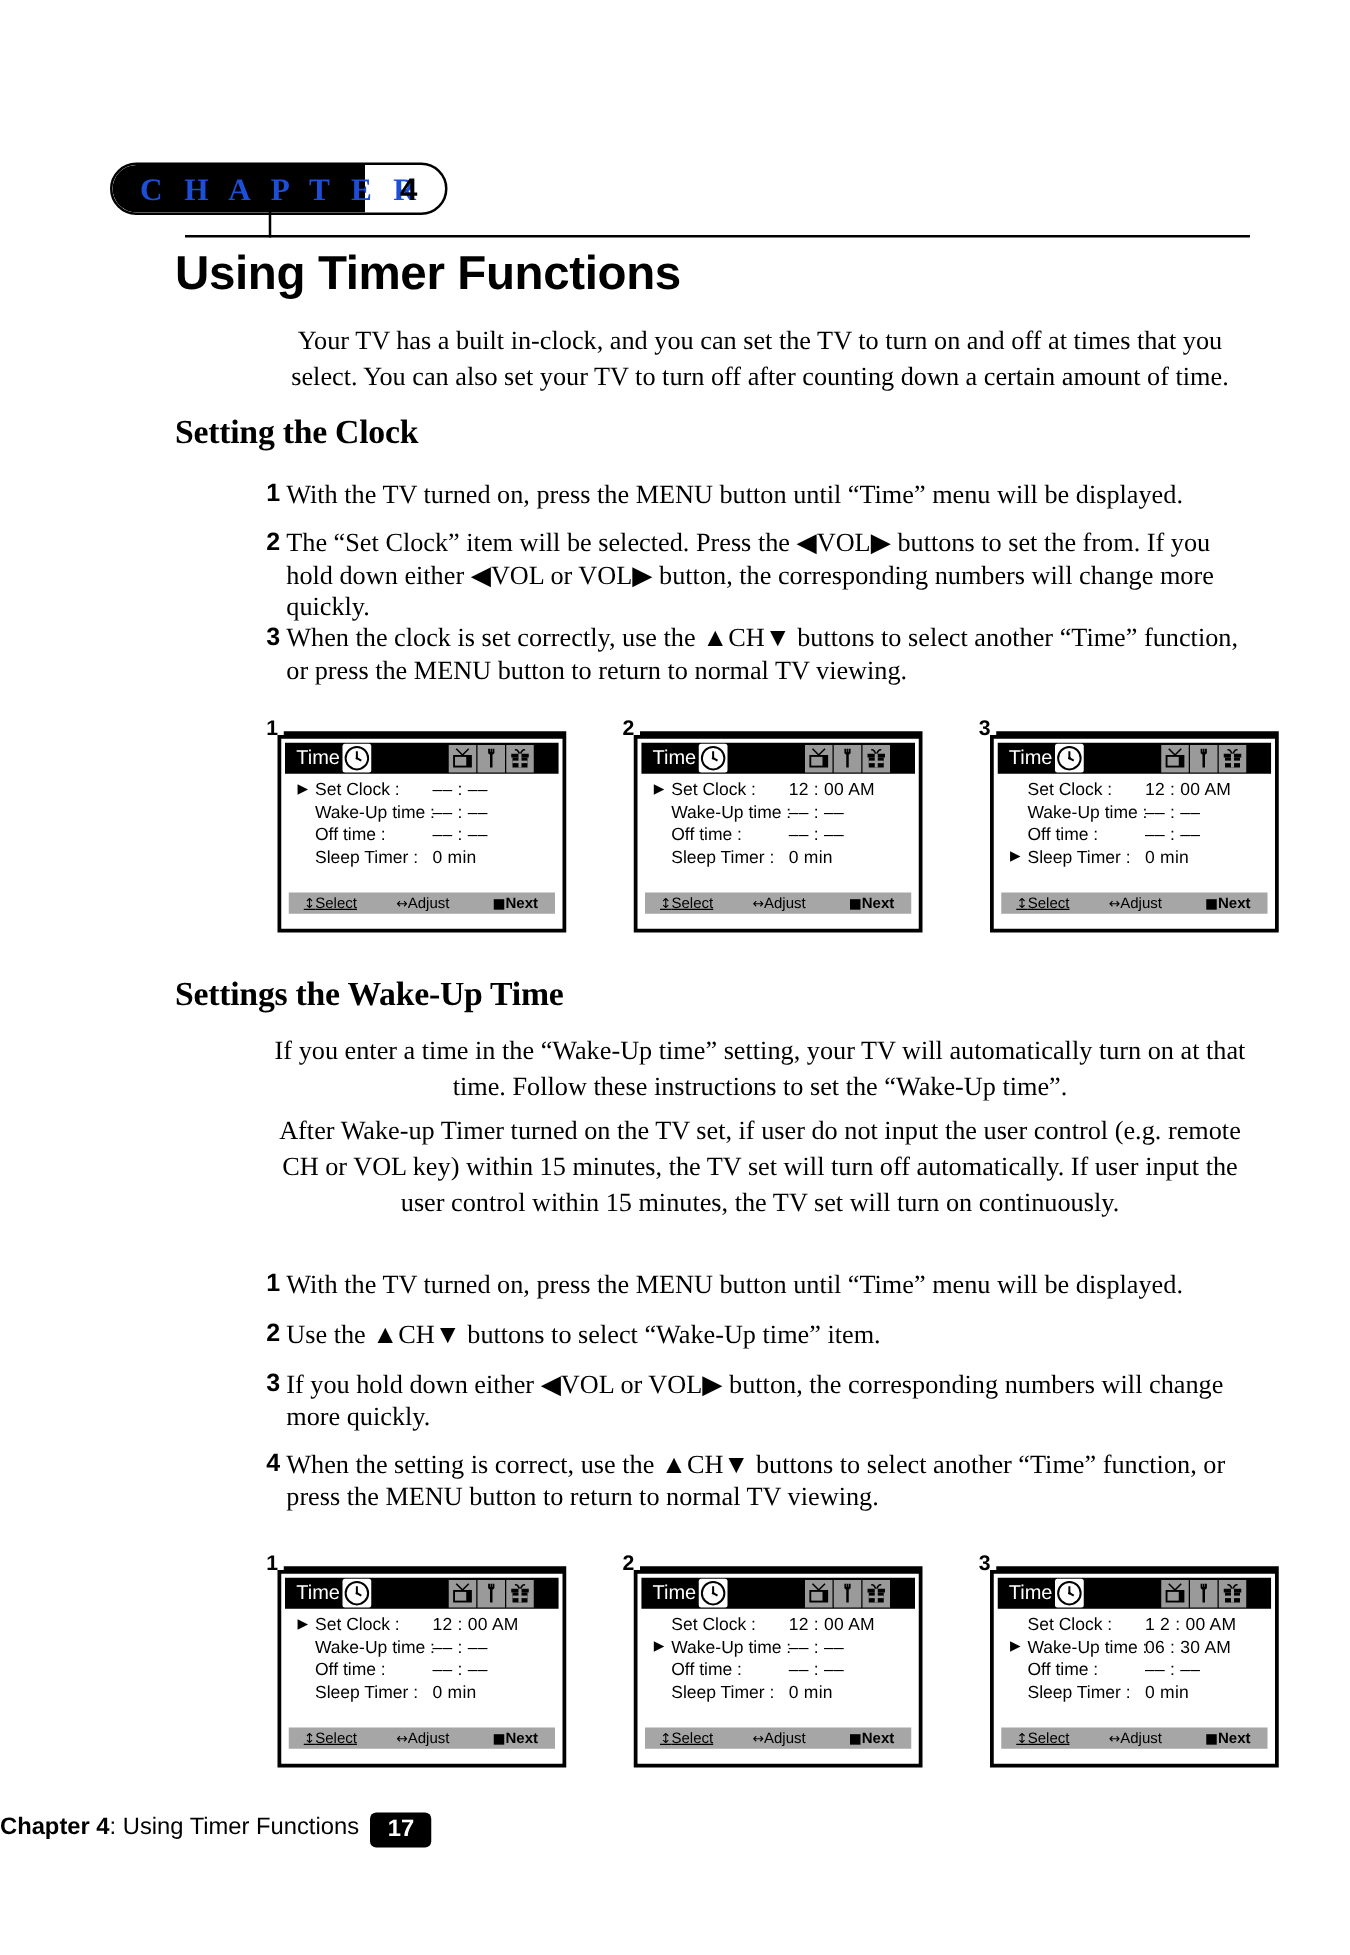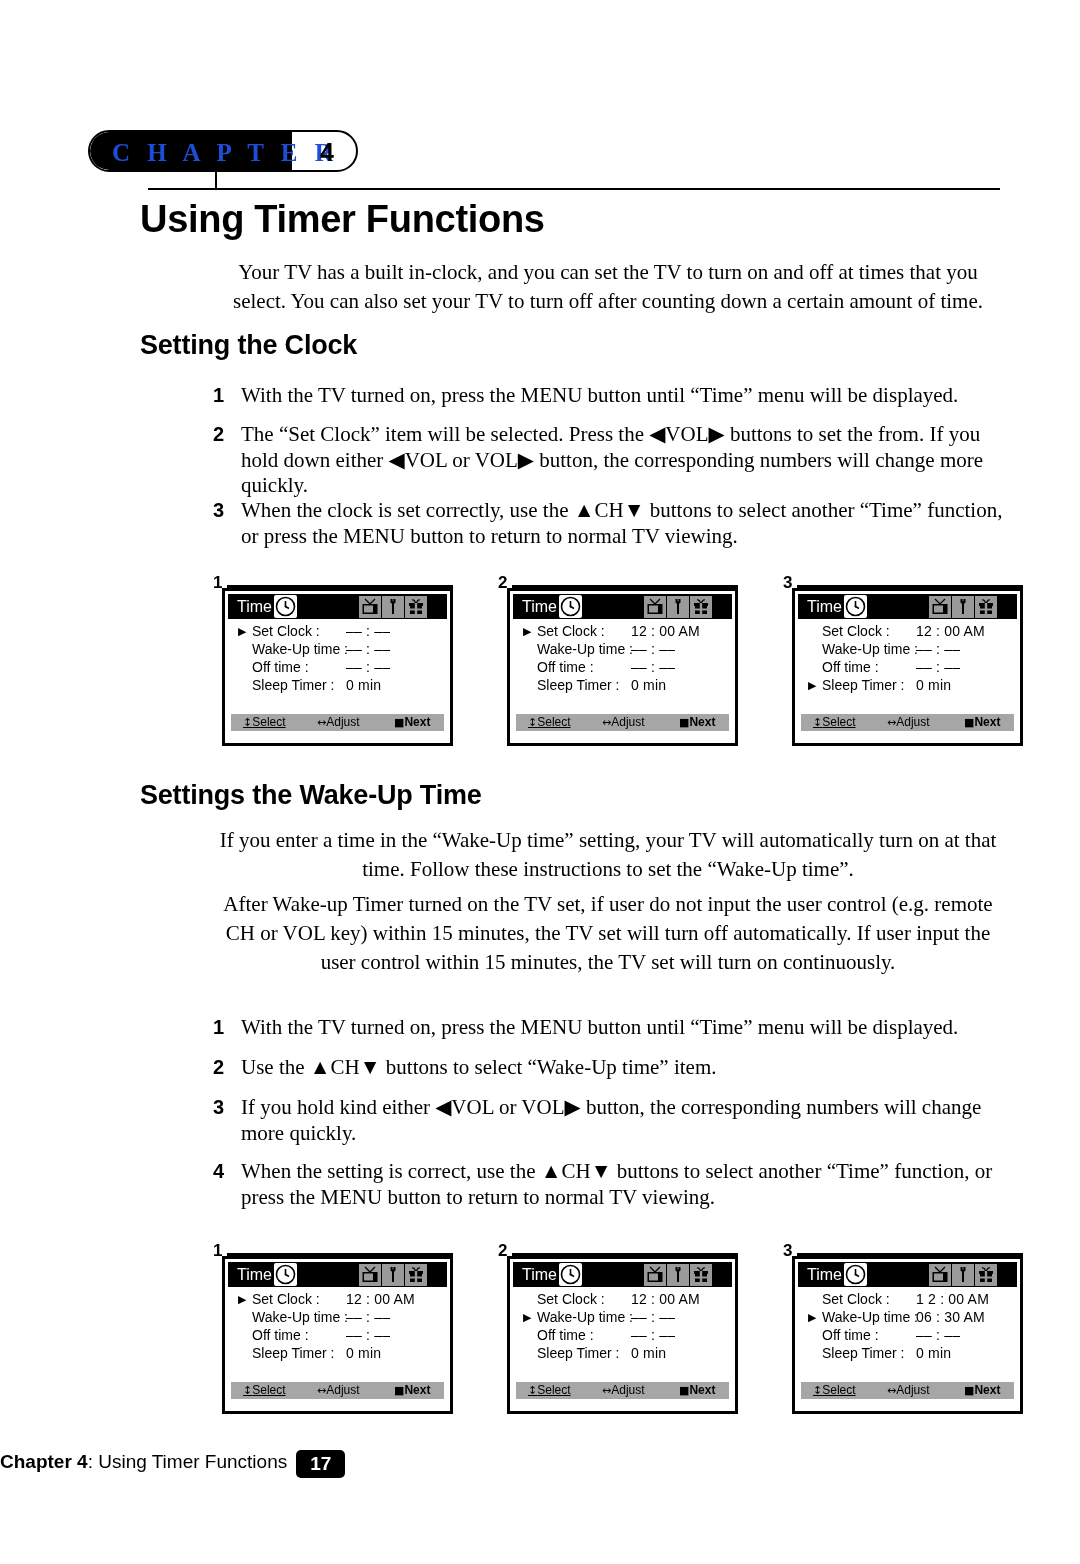--- a/index.html
+++ b/index.html
@@ -98,21 +98,21 @@
     left: 140px;
     top: 198px;
     font-family: "Liberation Sans", sans-serif;
     font-size: 38px;
     font-weight: 700;
     letter-spacing: -0.3px;
   }
   .section-title {
     position: absolute;
     left: 140px;
-    font-family: Liberation Sans, sans-serif;
+    font-family: Liberation Serif, serif;
     font-size: 27px;
     font-weight: 700;
     letter-spacing: -0.2px;
   }
   #sec-clock { top: 330px; }
   #sec-wake  { top: 780px; }
 
   
   .para {
     position: absolute;
@@ -139,21 +139,21 @@
     position: absolute;
     left: 0;
     top: 0;
     width: 22px;
     font-family: "Liberation Sans", sans-serif;
     font-weight: 700;
     font-size: 20px;
   }
   .step .txt {
     display: block;
-    margin-left: 28px;
+    margin-left: 16px;
   }
   #s1-1 { top: 383px; }
   #s1-2 { top: 422px; }
   #s1-3 { top: 498px; }
 
   #s2-1 { top: 1015px; }
   #s2-2 { top: 1055px; }
   #s2-3 { top: 1095px; }
   #s2-4 { top: 1159px; }
 
@@ -560,21 +560,21 @@
   <div class="step" id="s2-1">
     <span class="num">1</span>
     <span class="txt">With the TV turned on, press the MENU button until “Time” menu will be displayed.</span>
   </div>
   <div class="step" id="s2-2">
     <span class="num">2</span>
     <span class="txt">Use the ▲CH▼ buttons to select “Wake-Up time” item.</span>
   </div>
   <div class="step" id="s2-3">
     <span class="num">3</span>
-    <span class="txt">If you hold kind either ◀VOL or VOL▶ button, the corresponding numbers will change more quickly.</span>
+    <span class="txt">If you hold down either ◀VOL or VOL▶ button, the corresponding numbers will change more quickly.</span>
   </div>
   <div class="step" id="s2-4">
     <span class="num">4</span>
     <span class="txt">When the setting is correct, use the ▲CH▼ buttons to select another “Time” function, or press the MENU button to return to normal TV viewing.</span>
   </div>
 
   <div class="osd-wrap" style="left:213px; top:1243px;">
     <div class="osd-idx">1</div>
     <div class="osd-topline"></div>
     <div class="osd-box">

